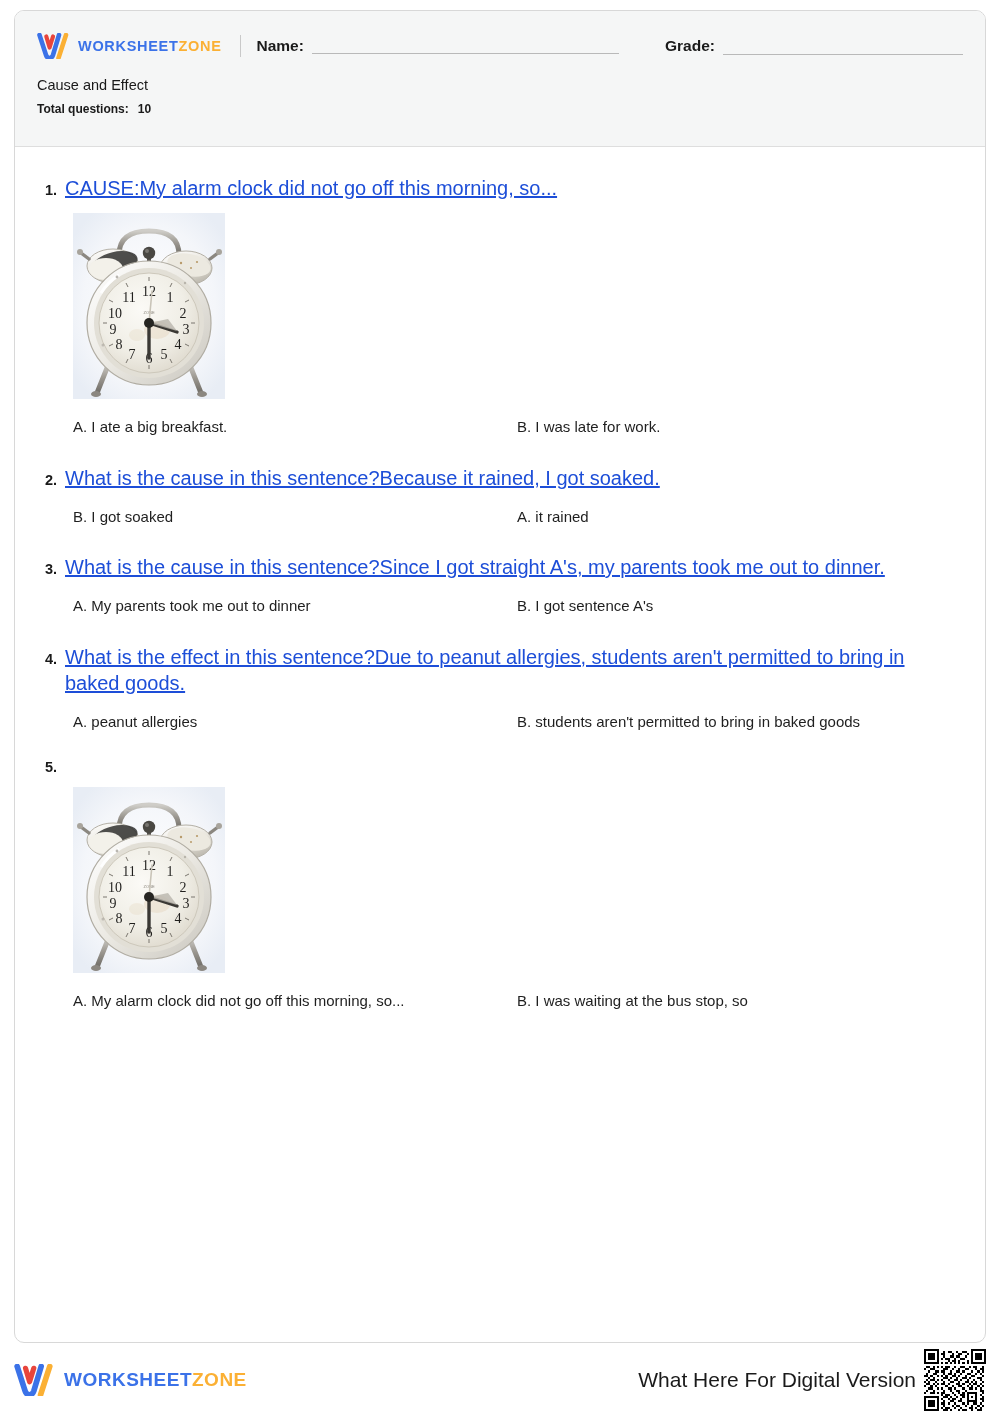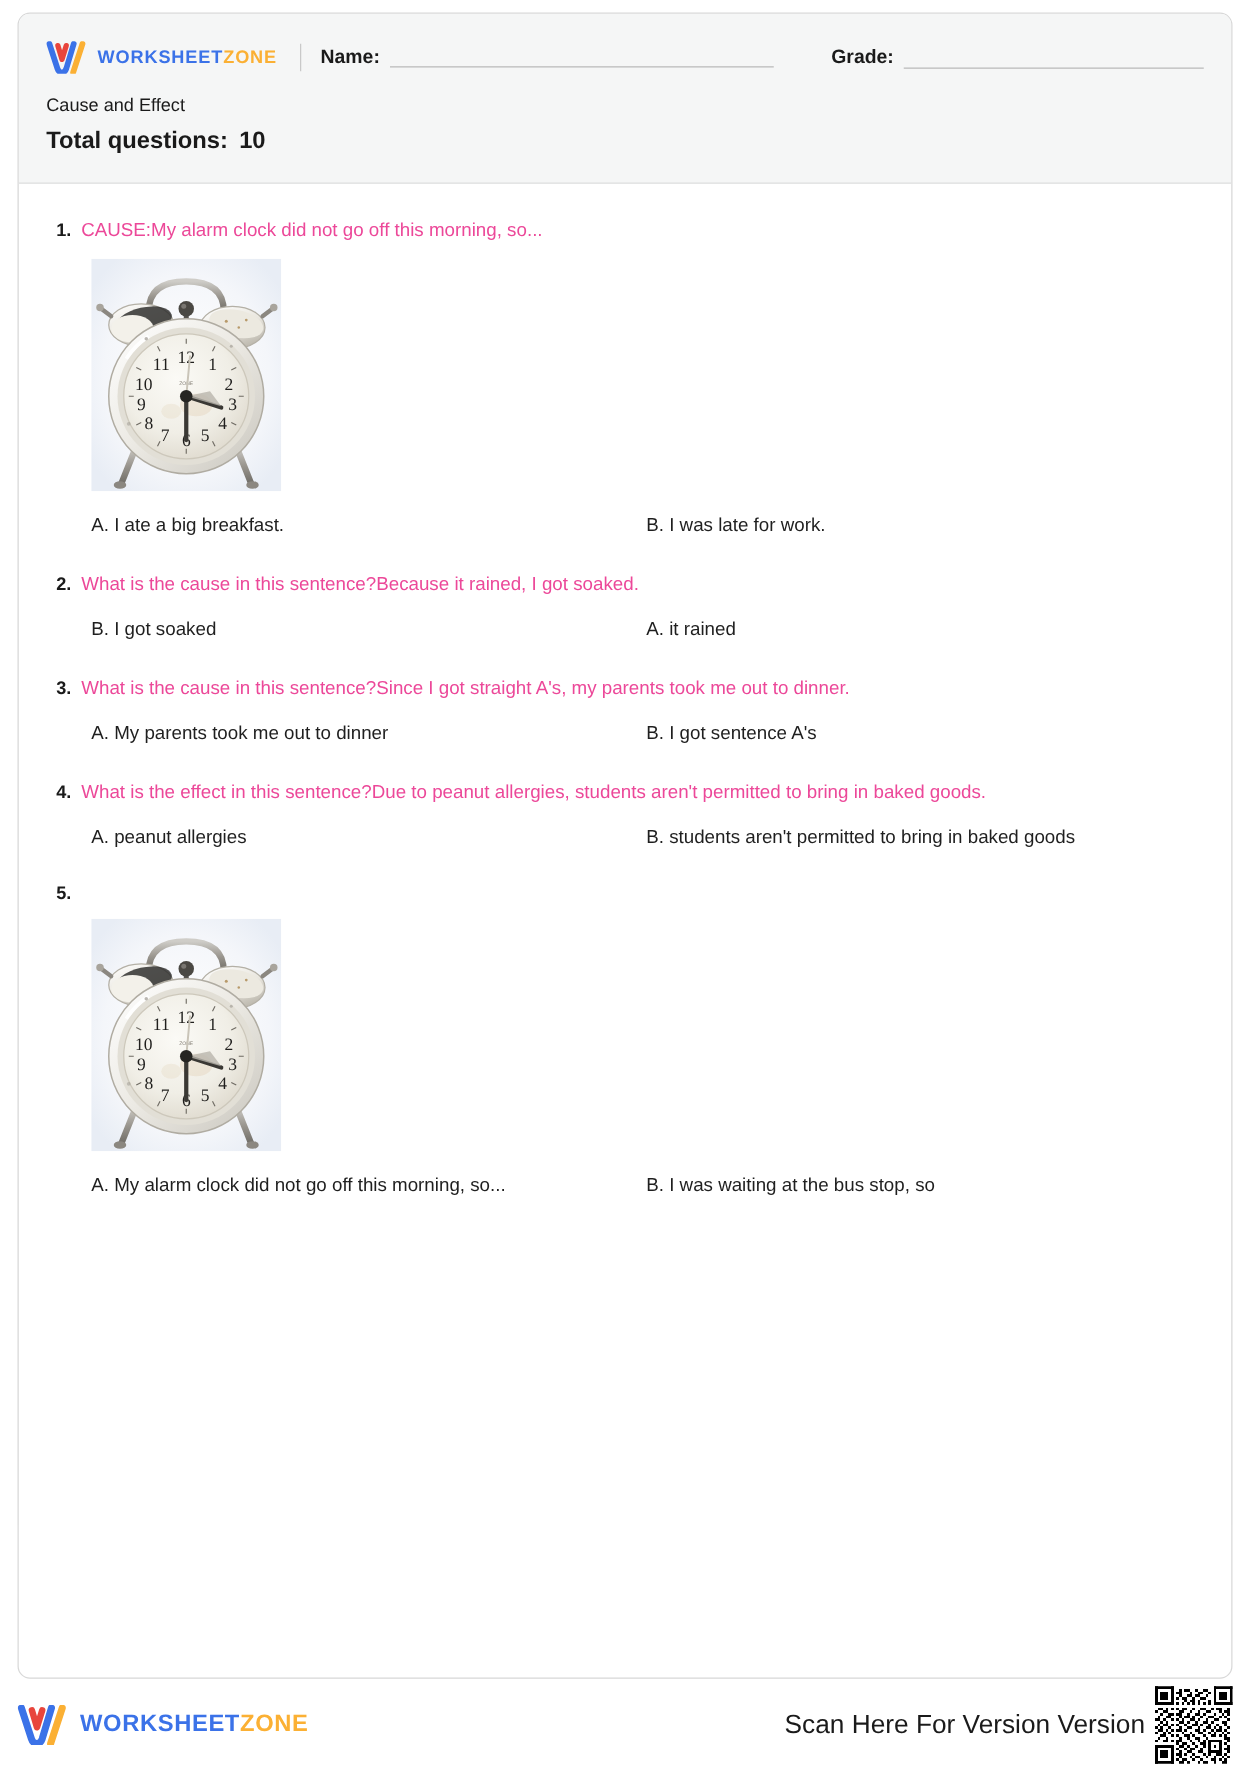--- a/index.html
+++ b/index.html
@@ -85,21 +85,21 @@
   .grade-wrap { display: flex; align-items: flex-end; margin-left: 46px; }
 
   .header-meta { margin-top: 14px; }
   .meta-title {
     font-size: 14.5px;
     font-weight: 400;
     color: #1a1a1a;
     margin-bottom: 9px;
   }
   .meta-count {
-    font-size: 19px;
+    font-size: 12px;
     font-weight: 700;
     color: #1a1a1a;
   }
   .meta-count .count-value { margin-left: 9px; }
 
   
   .body-area {
     padding: 28px 24px 0 24px;
   }
 
@@ -116,23 +116,24 @@
     font-size: 14.5px;
     font-weight: 700;
     width: 26px;
     flex: 0 0 26px;
     text-align: right;
     padding-right: 8px;
     color: #1a1a1a;
   }
 
   .q-text {
-    font-size: 15px;
-    color: #ec4899;
+    font-size: 20px;
+    color: #1d4ed8;
     line-height: 1.3;
+    text-decoration: underline;
   }
 
   
   .answers {
     display: flex;
     margin-left: 34px;
   }
   .ans {
     font-size: 15px;
     color: #1f1f1f;
@@ -482,21 +483,21 @@
       <svg viewBox="0 0 34 26" width="42" height="32" aria-hidden="true">
         <path d="M2.5 2 L9 22 Q10 25 12.5 25 Q15 25 16 22 L22 2" fill="none" stroke="#3b72e8" stroke-width="4.6" stroke-linecap="round" stroke-linejoin="round"></path>
         <path d="M9.3 3.5 L12.6 14.5 L16 3.5" fill="none" stroke="#e8453c" stroke-width="4.2" stroke-linecap="round" stroke-linejoin="round"></path>
         <path d="M29 2 L21.5 25" fill="none" stroke="#fbb034" stroke-width="4.6" stroke-linecap="round"></path>
       </svg>
     </span>
     <span class="footer-word"><span class="w1">WORKSHEET</span><span class="w2">ZONE</span></span>
   </div>
 
   <div class="footer-scan">
-    <span class="scan-text">Scan Here For Version Version</span>
+    <span class="scan-text">What Here For Digital Version</span>
     <span>
       <svg class="qr" viewBox="0 0 29 29" shape-rendering="crispEdges" aria-hidden="true">
         <rect width="29" height="29" fill="#ffffff"></rect>
         <g fill="#000000">
 
           <rect x="0" y="0" width="7" height="1"></rect>
             <rect x="0" y="6" width="7" height="1"></rect>
           <rect x="0" y="0" width="1" height="7"></rect>
             <rect x="6" y="0" width="1" height="7"></rect>
           <rect x="2" y="2" width="3" height="3"></rect>

